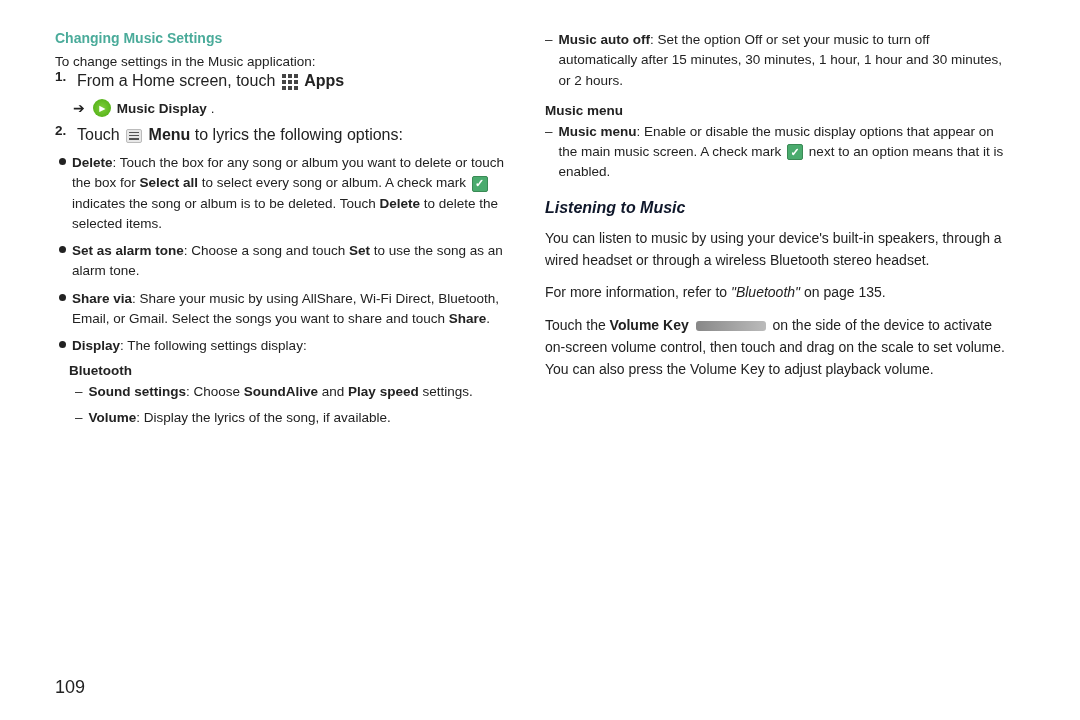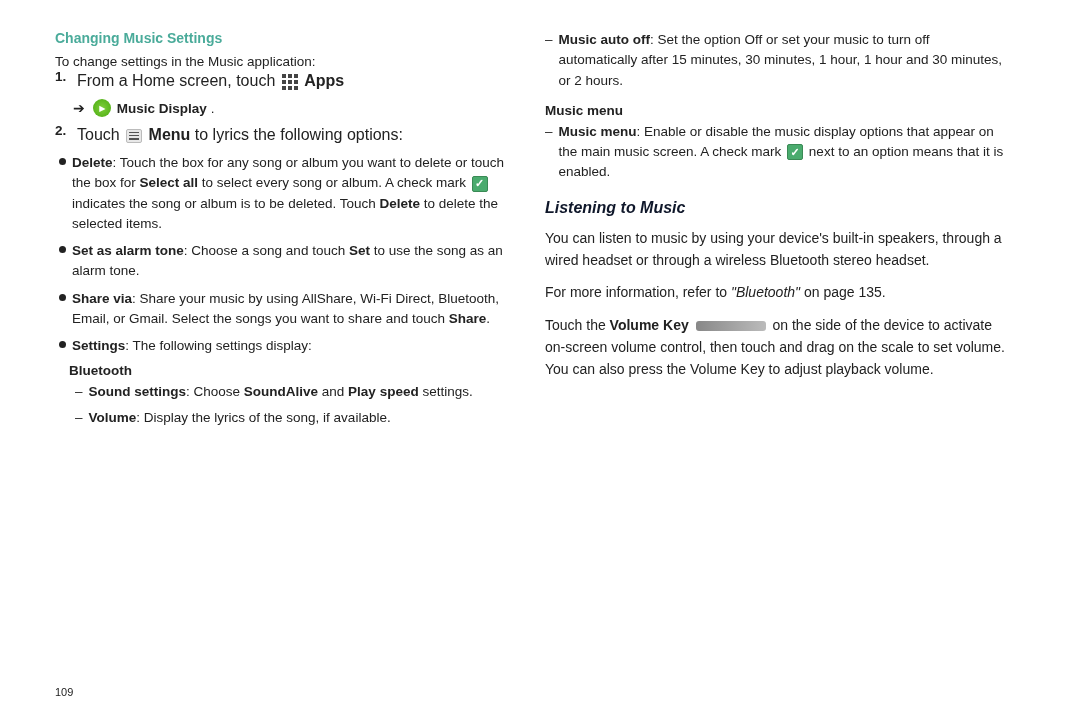--- a/index.html
+++ b/index.html
@@ -206,21 +206,21 @@
     }
     .body-text {
       font-size: 14px;
       line-height: 1.6;
       margin-bottom: 10px;
     }
     .page-number {
       position: absolute;
       bottom: 22px;
       left: 55px;
-      font-size: 11px;
+      font-size: 18px;
       color: #222;
     }
     b { font-weight: bold; }
     i { font-style: italic; }
   </style>
 </head>
 <body>
 
 <div class="page-container">
   <div class="left-column">
@@ -287,21 +287,21 @@
       <li>
         <span class="bullet-dot"></span>
         <span class="li-content">
           <b>Share via</b>: Share your music by using AllShare, Wi-Fi Direct, Bluetooth, Email, or Gmail. Select the songs you want to share and touch <b>Share</b>.
         </span>
       </li>
 
       <li>
         <span class="bullet-dot"></span>
         <span class="li-content">
-          <b>Settings</b>: The following settings display:
+          <b>Display</b>: The following settings display:
         </span>
       </li>
     </ul>
 
     <div class="sub-section-title">Bluetooth</div>
     <ul class="dash-list">
       <li>
         <span class="dash">–</span>
         <span>
           <b>Sound settings</b>: Choose <b>SoundAlive</b> and <b>Play speed</b> settings.

